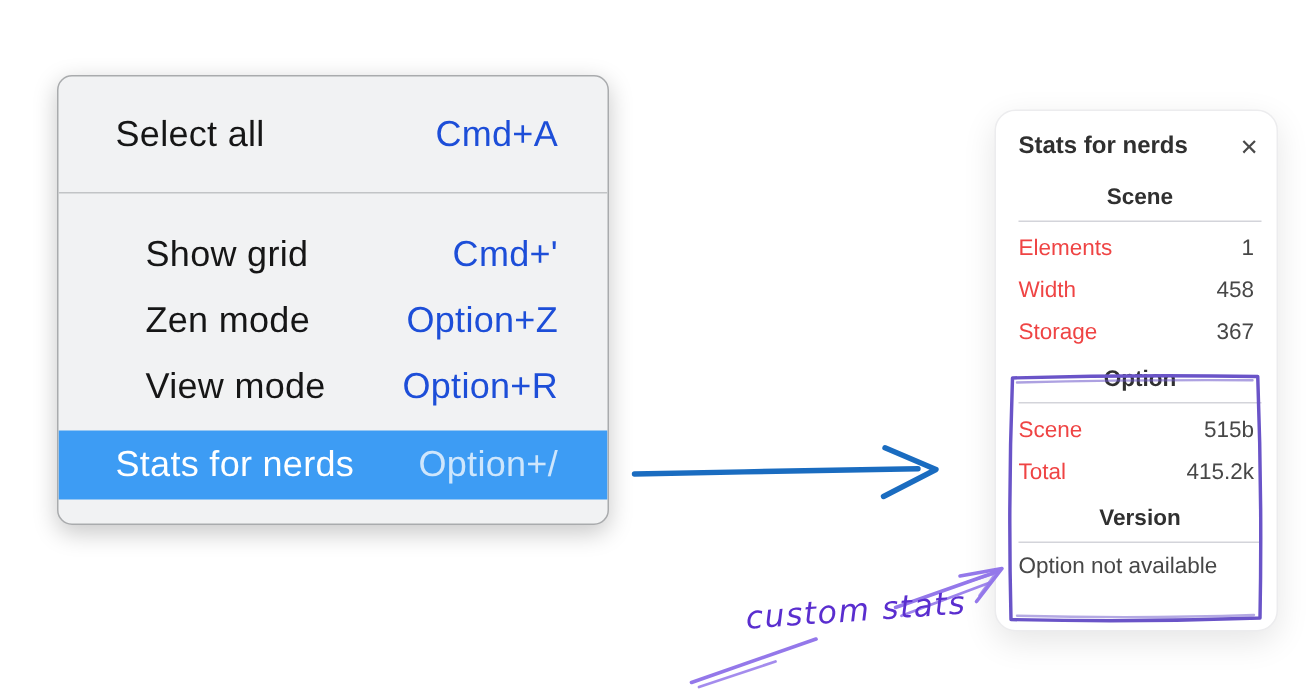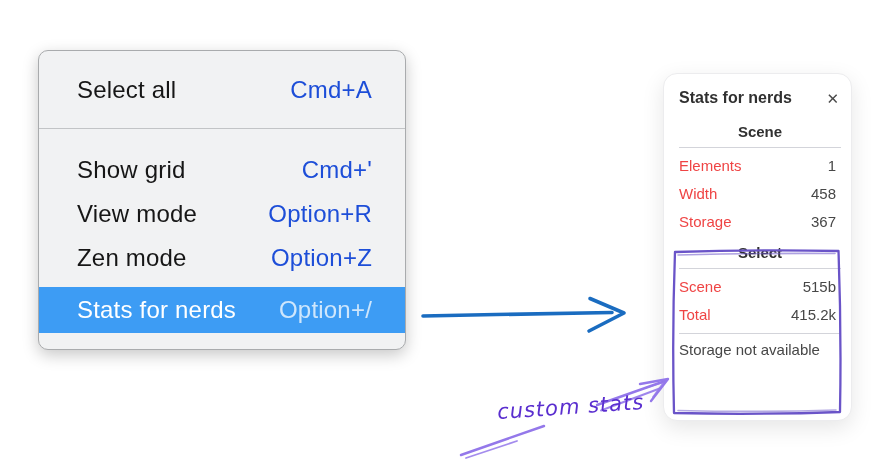--- a/index.html
+++ b/index.html
@@ -25,21 +25,21 @@
   .menu-row {
     display: flex; justify-content: space-between; align-items: center;
     padding: 0 33px 0 38px;
     font-size: 24px; color: #161616;
     letter-spacing: 0.2px;
     cursor: default;
   }
   .menu-row.first { height: 77px; }
   .menu-divider { height: 1px; background: #c2c4c6; }
   .menu-group { padding-top: 19px; }
-  .menu-row.std { height: 44px; }
+  .menu-row.std { height: 44px; margin-left: 20px; }
   .menu-row.highlight {
     height: 46px; margin-top: 7px;
     background: #3d9cf4; color: #ffffff;
   }
   .shortcut { color: #1d4ed8; }
   .menu-row.highlight .shortcut { color: rgba(255,255,255,0.75); }
 
   
   .panel {
     position: absolute; left: 663px; top: 73px;
@@ -101,26 +101,26 @@
     <span>Select all</span>
     <span class="shortcut">Cmd+A</span>
   </div>
   <div class="menu-divider"></div>
   <div class="menu-group">
     <div class="menu-row std">
       <span>Show grid</span>
       <span class="shortcut">Cmd+'</span>
     </div>
     <div class="menu-row std">
+      <span>Zen mode</span>
+      <span class="shortcut">Option+Z</span>
+    </div>
+    <div class="menu-row std">
       <span>View mode</span>
       <span class="shortcut">Option+R</span>
-    </div>
-    <div class="menu-row std">
-      <span>Zen mode</span>
-      <span class="shortcut">Option+Z</span>
     </div>
     <div class="menu-row highlight">
       <span>Stats for nerds</span>
       <span class="shortcut">Option+/</span>
     </div>
   </div>
 </div>
 
 <div class="panel">
   <div class="panel-header">
@@ -136,33 +136,34 @@
   </div>
   <div class="stat-row">
     <span class="stat-label">Width</span>
     <span class="stat-value">458</span>
   </div>
   <div class="stat-row">
     <span class="stat-label">Storage</span>
     <span class="stat-value">367</span>
   </div>
 
-  <div class="section-heading tight">Select</div>
+  <div class="section-heading tight">Option</div>
   <hr class="section-divider">
   <div class="stat-row">
     <span class="stat-label">Scene</span>
     <span class="stat-value">515b</span>
   </div>
   <div class="stat-row">
     <span class="stat-label">Total</span>
     <span class="stat-value">415.2k</span>
   </div>
 
+  <div class="section-heading tight">Version</div>
   <hr class="section-divider">
-  <div class="version-note">Storage not available</div>
+  <div class="version-note">Option not available</div>
 </div>
 
 <svg class="overlay" viewBox="0 0 873 461" xmlns="http://www.w3.org/2000/svg">
 
   <g stroke="#1a6cc0" stroke-width="3.6" fill="none" stroke-linecap="round" stroke-linejoin="round">
     <path d="M423 316 C 485 315, 555 313, 612 312.5"></path>
     <path d="M590 298.5 L624 313 L589 331"></path>
   </g>
 
   <g stroke="#6a54c8" stroke-width="2.3" fill="none" stroke-linecap="round" stroke-linejoin="round">

